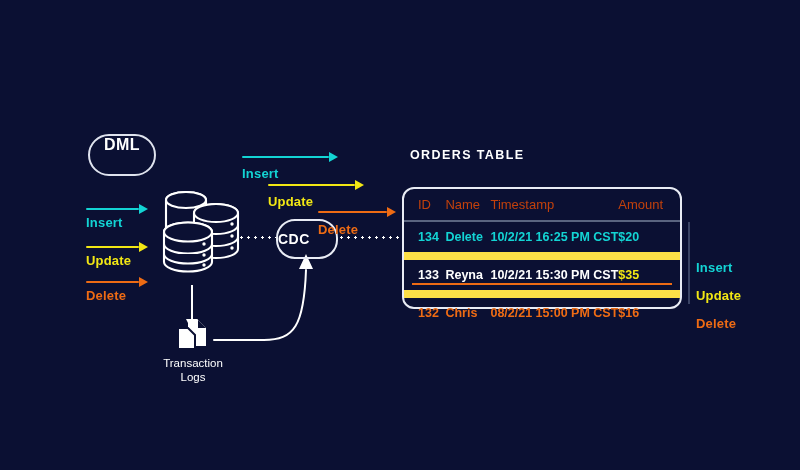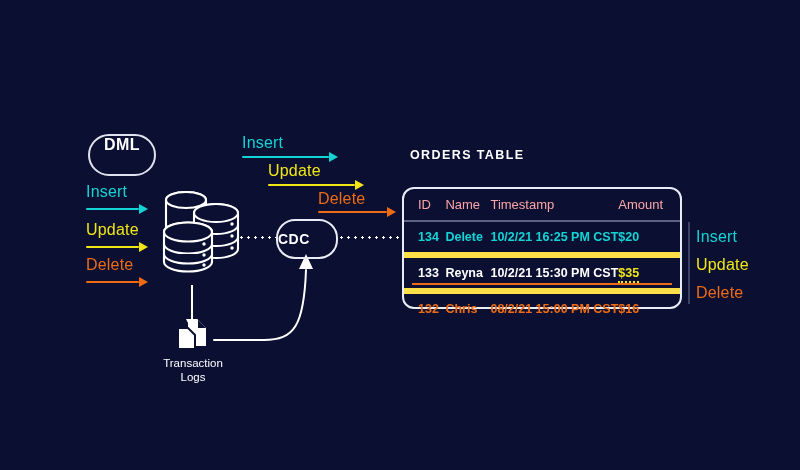--- a/index.html
+++ b/index.html
@@ -1,40 +1,40 @@
 <!DOCTYPE html>
 <html><head>
 <meta charset="utf-8">
 <style>
   html,body{margin:0;padding:0;background:#0b1033;}
   body{font-family:"Liberation Sans","DejaVu Sans",sans-serif;}
   #canvas{position:relative;width:800px;height:470px;background:#0b1033;overflow:hidden;}
 
   .abs{position:absolute;}
-  .lbl{font-size:16px;font-weight:400;letter-spacing:.2px;white-space:nowrap;}
+  .lbl{font-size:13px;font-weight:700;letter-spacing:.2px;white-space:nowrap;margin-top:32px;}
   .cyan{color:#13d4d4;} .yellow{color:#f2e714;} .orange{color:#ee6b14;} .white{color:#ffffff;}
 
   
   .pill{border:2px solid #dfe3ee;border-radius:22px;display:flex;align-items:flex-start;
         justify-content:center;color:#fff;font-size:16px;font-weight:700;letter-spacing:.5px;
         background:transparent;}
 
   
   .arrow-line{height:2px;border-radius:1px;}
   .arrow-head{width:0;height:0;border-top:5px solid transparent;border-bottom:5px solid transparent;}
 
   
   .tbl-title{color:#ffffff;font-size:12.5px;font-weight:700;letter-spacing:1.4px;}
 
   
   .tbl-card{border:2px solid #e9ecf5;border-radius:12px;box-sizing:border-box;background:transparent;}
   table.orders{width:100%;border-collapse:collapse;}
-  table.orders th{font-size:13px;font-weight:400;color:#fca5a5;text-align:left;padding:8px 0 8px 0;
+  table.orders th{font-size:13px;font-weight:400;color:#c2410c;text-align:left;padding:8px 0 8px 0;
                   border-bottom:2px solid #5a6480;}
-  table.orders td{font-size:12.5px;font-weight:700;padding:8px 0 8px 0;border-bottom:6px solid #fde047;
+  table.orders td{font-size:12.5px;font-weight:700;padding:8px 0 8px 0;border-bottom:8px solid #fde047;
                   white-space:nowrap;}
   tr.r-delete td{border-bottom:none;}
   .c-id{width:44px;padding-left:14px !important;}
   .c-name{width:64px;}
   .c-ts{width:auto;}
   .c-amt{text-align:left;width:62px;padding-right:12px !important;}
   th.c-amt{text-align:left;}
   .dotted-underline{border-bottom:2px dotted #f2e714;padding-bottom:1px;}
   .struck{position:relative;}
   .strike-bar{position:absolute;left:10px;right:10px;top:50%;height:2px;background:#ee6b14;}

